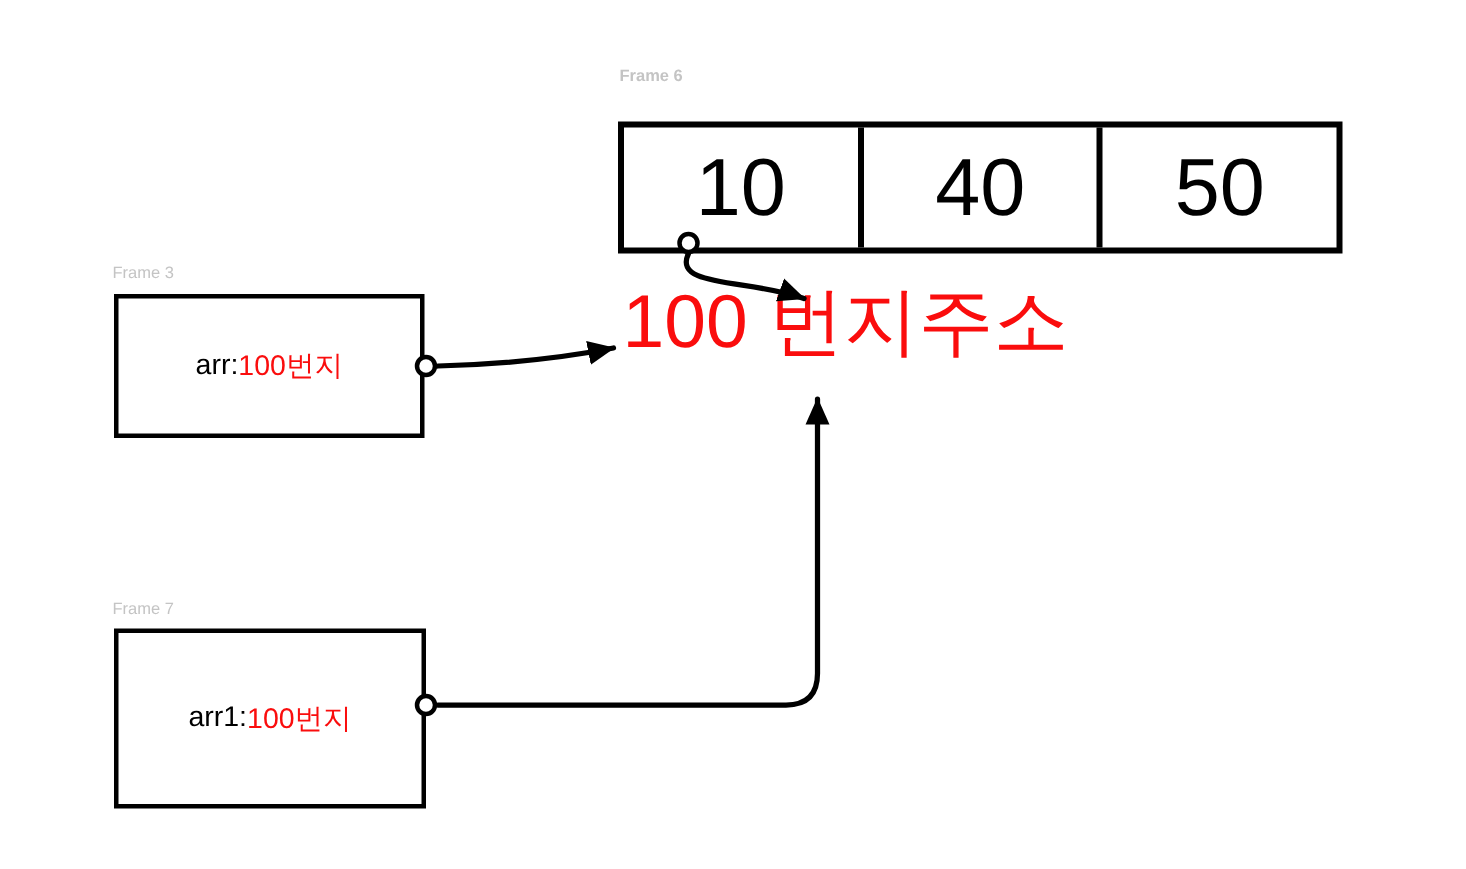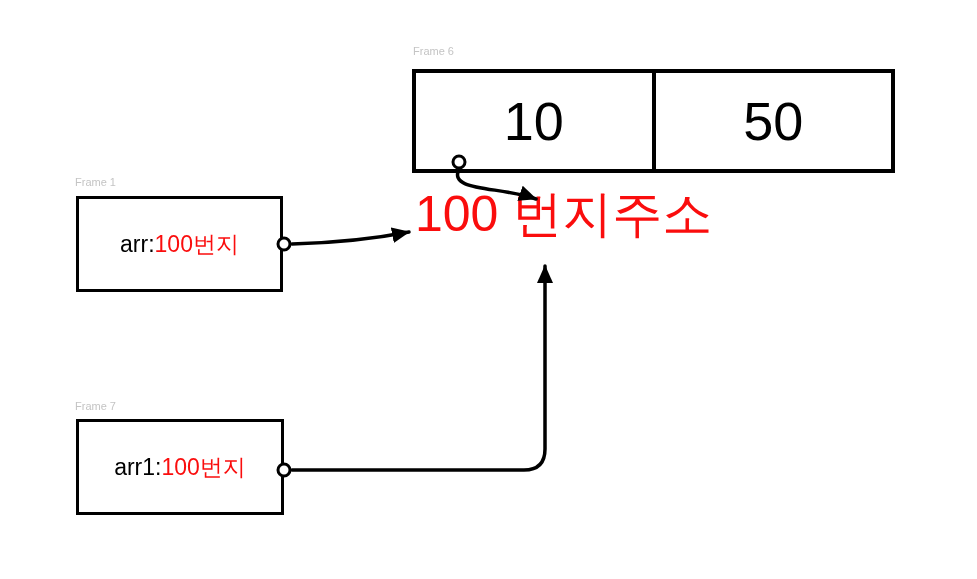--- a/index.html
+++ b/index.html
@@ -17,28 +17,28 @@
     overflow:hidden;
     font-family:"Liberation Sans", sans-serif;
   }
   .frame-label{
     position:absolute;
     font-size:11px;
     line-height:13px;
     color:var(--frame-label);
     white-space:nowrap;
   }
-  #frame6-label{left:413px;top:45px;}
+  #frame6-label{left:413px;top:45px;font-weight:bold;}
   #frame1-label{left:75px;top:176px;}
   #frame7-label{left:75px;top:400px;}
 
   .array-box{
     position:absolute;
-    left:412px;top:69px;
-    width:483px;height:104px;
+    left:412px;top:81px;
+    width:483px;height:88px;
     box-sizing:border-box;
     border:4px solid var(--black);
     display:flex;
     background:var(--background);
   }
   .array-cell{
     flex:1;
     display:flex;align-items:center;justify-content:center;
     font-size:54px;
     color:var(--black);
@@ -46,26 +46,26 @@
     box-sizing:border-box;
   }
   .array-cell:last-child{border-right:none;}
 
   .var-box{
     position:absolute;
     box-sizing:border-box;
     border:3px solid var(--black);
     background:var(--background);
     display:flex;align-items:center;justify-content:center;
-    font-size:23px;
+    font-size:19px;
     white-space:nowrap;
     text-align:center;
   }
   #arr-box{left:76px;top:196px;width:207px;height:96px;}
-  #arr1-box{left:76px;top:419px;width:208px;height:96px;}
+  #arr1-box{left:76px;top:419px;width:208px;height:120px;}
   .var-name{color:var(--black);}
   .var-value{color:var(--red);}
 
   .address-text{
     position:absolute;
     left:415px;top:188px;
     font-size:50px;
     line-height:52px;
     color:var(--red);
     white-space:nowrap;
@@ -97,25 +97,26 @@
     stroke:var(--black);
     stroke-width:3;
   }
 </style>
 </head>
 <body>
 
 <div class="canvas">
 
   <div class="frame-label" id="frame6-label">Frame 6</div>
-  <div class="frame-label" id="frame1-label">Frame 1</div>
+  <div class="frame-label" id="frame1-label">Frame 3</div>
   <div class="frame-label" id="frame7-label">Frame 7</div>
 
   <div class="array-box">
     <div class="array-cell">10</div>
+    <div class="array-cell">40</div>
     <div class="array-cell">50</div>
   </div>
 
   <div class="var-box" id="arr-box">
     <span class="var-name">arr:</span>
       <span class="var-value">100번지</span>
   </div>
 
   <div class="var-box" id="arr1-box">
     <span class="var-name">arr1:</span>

